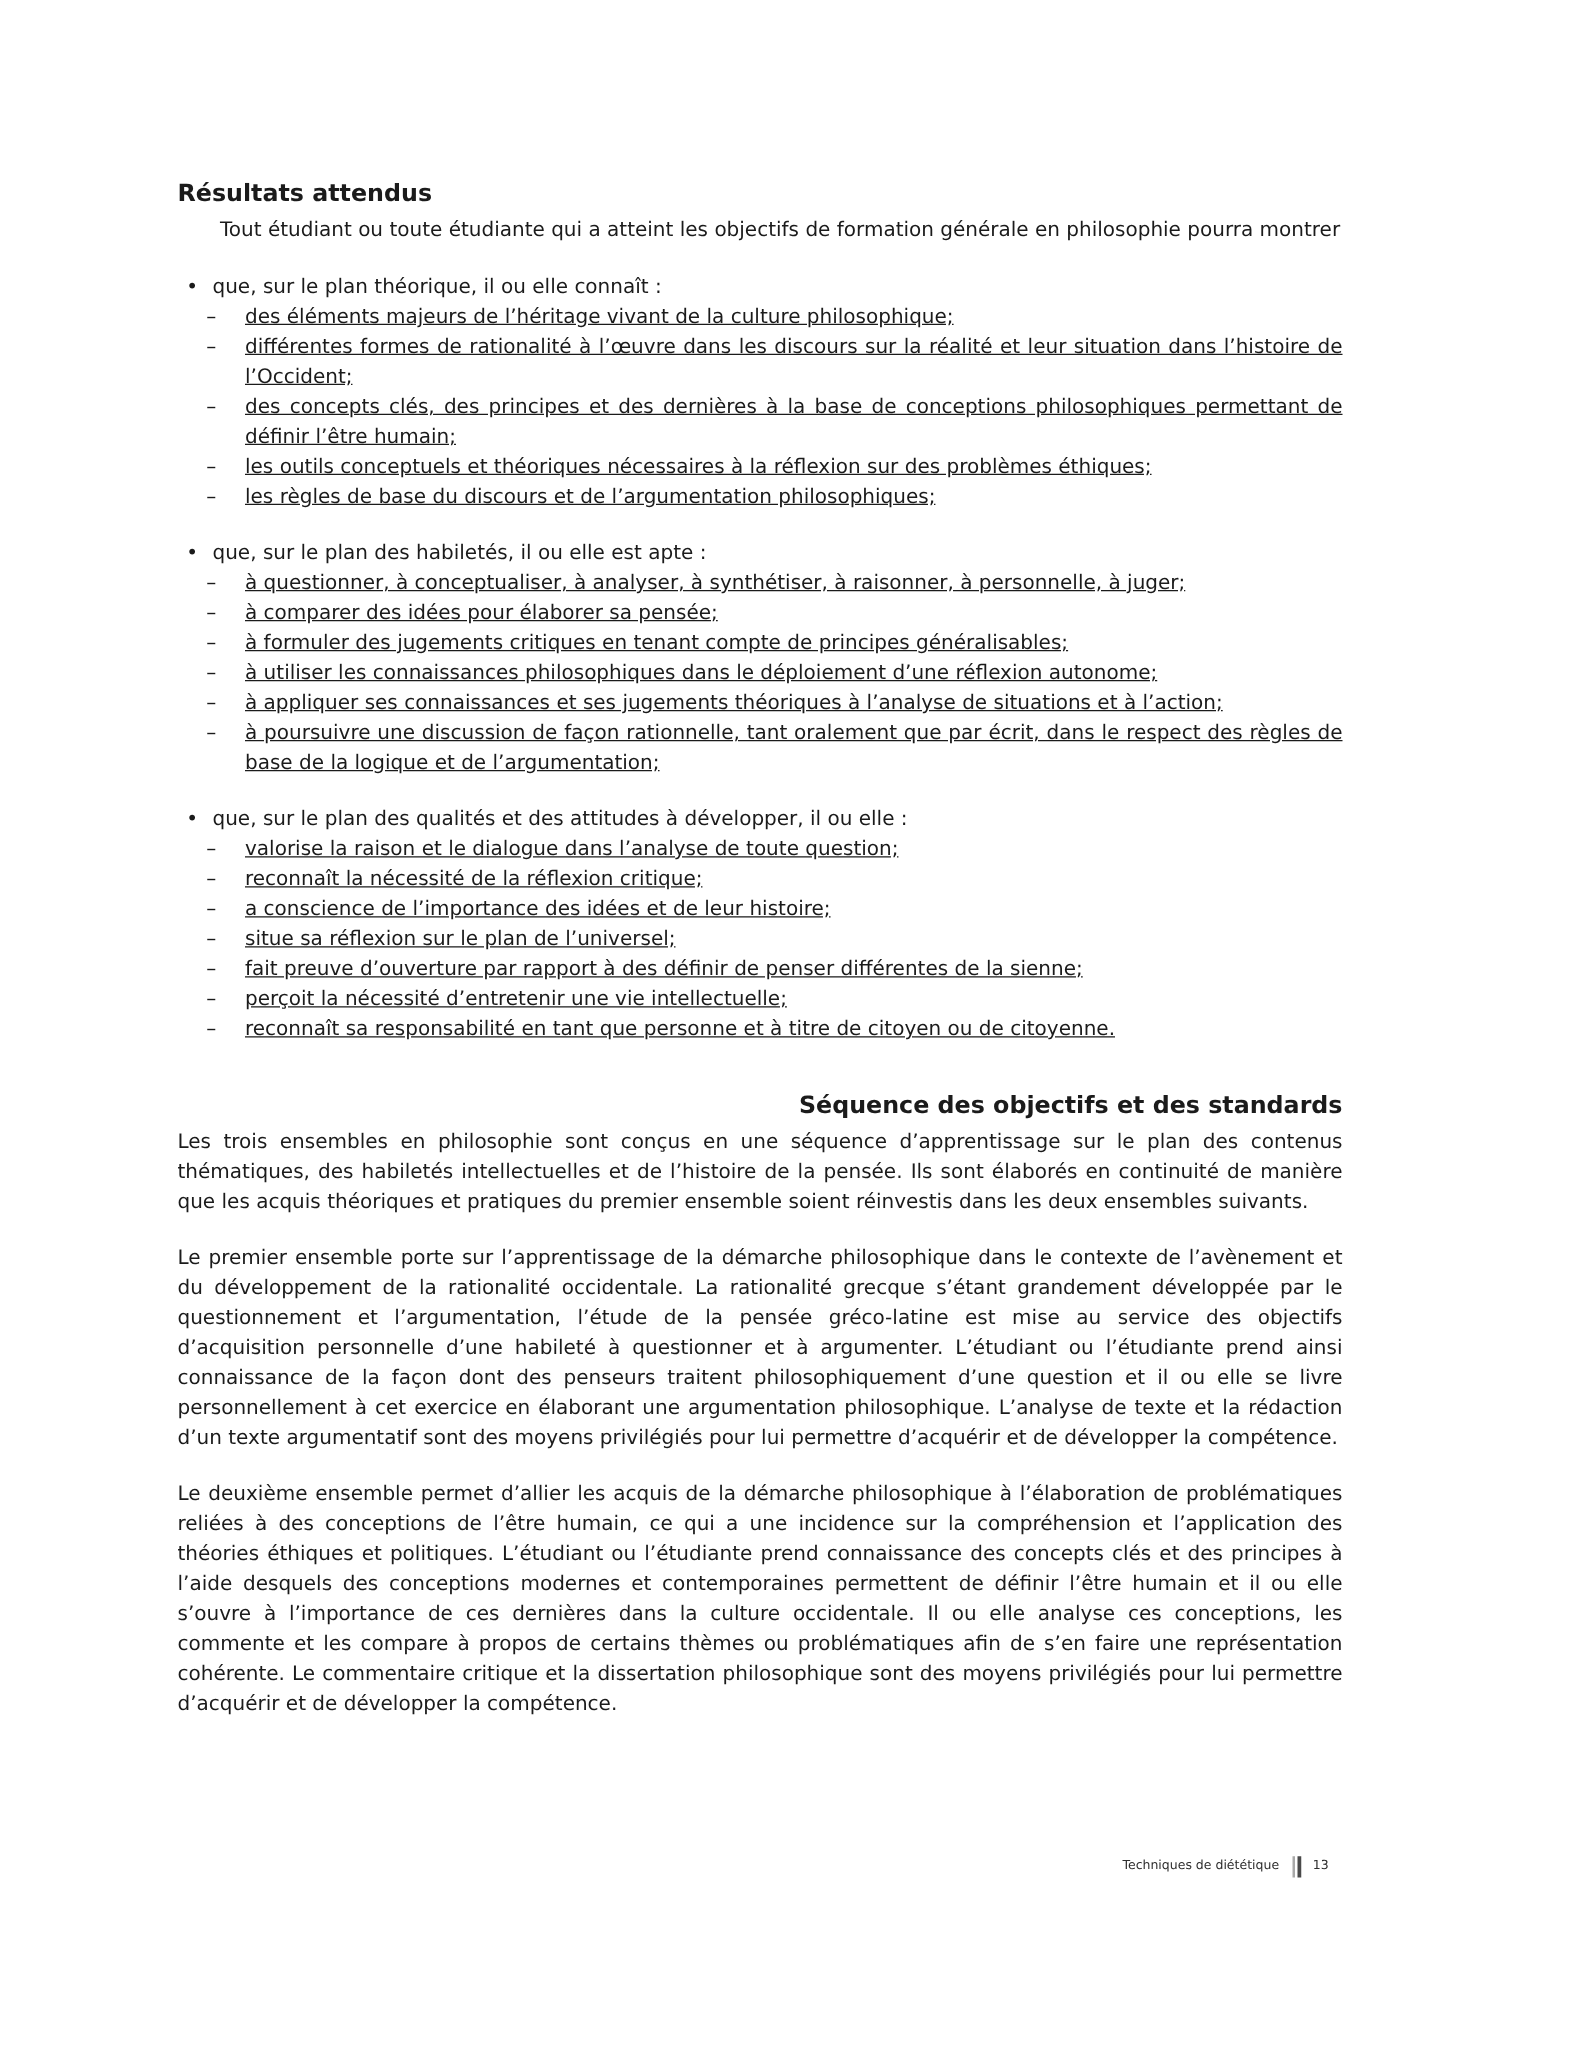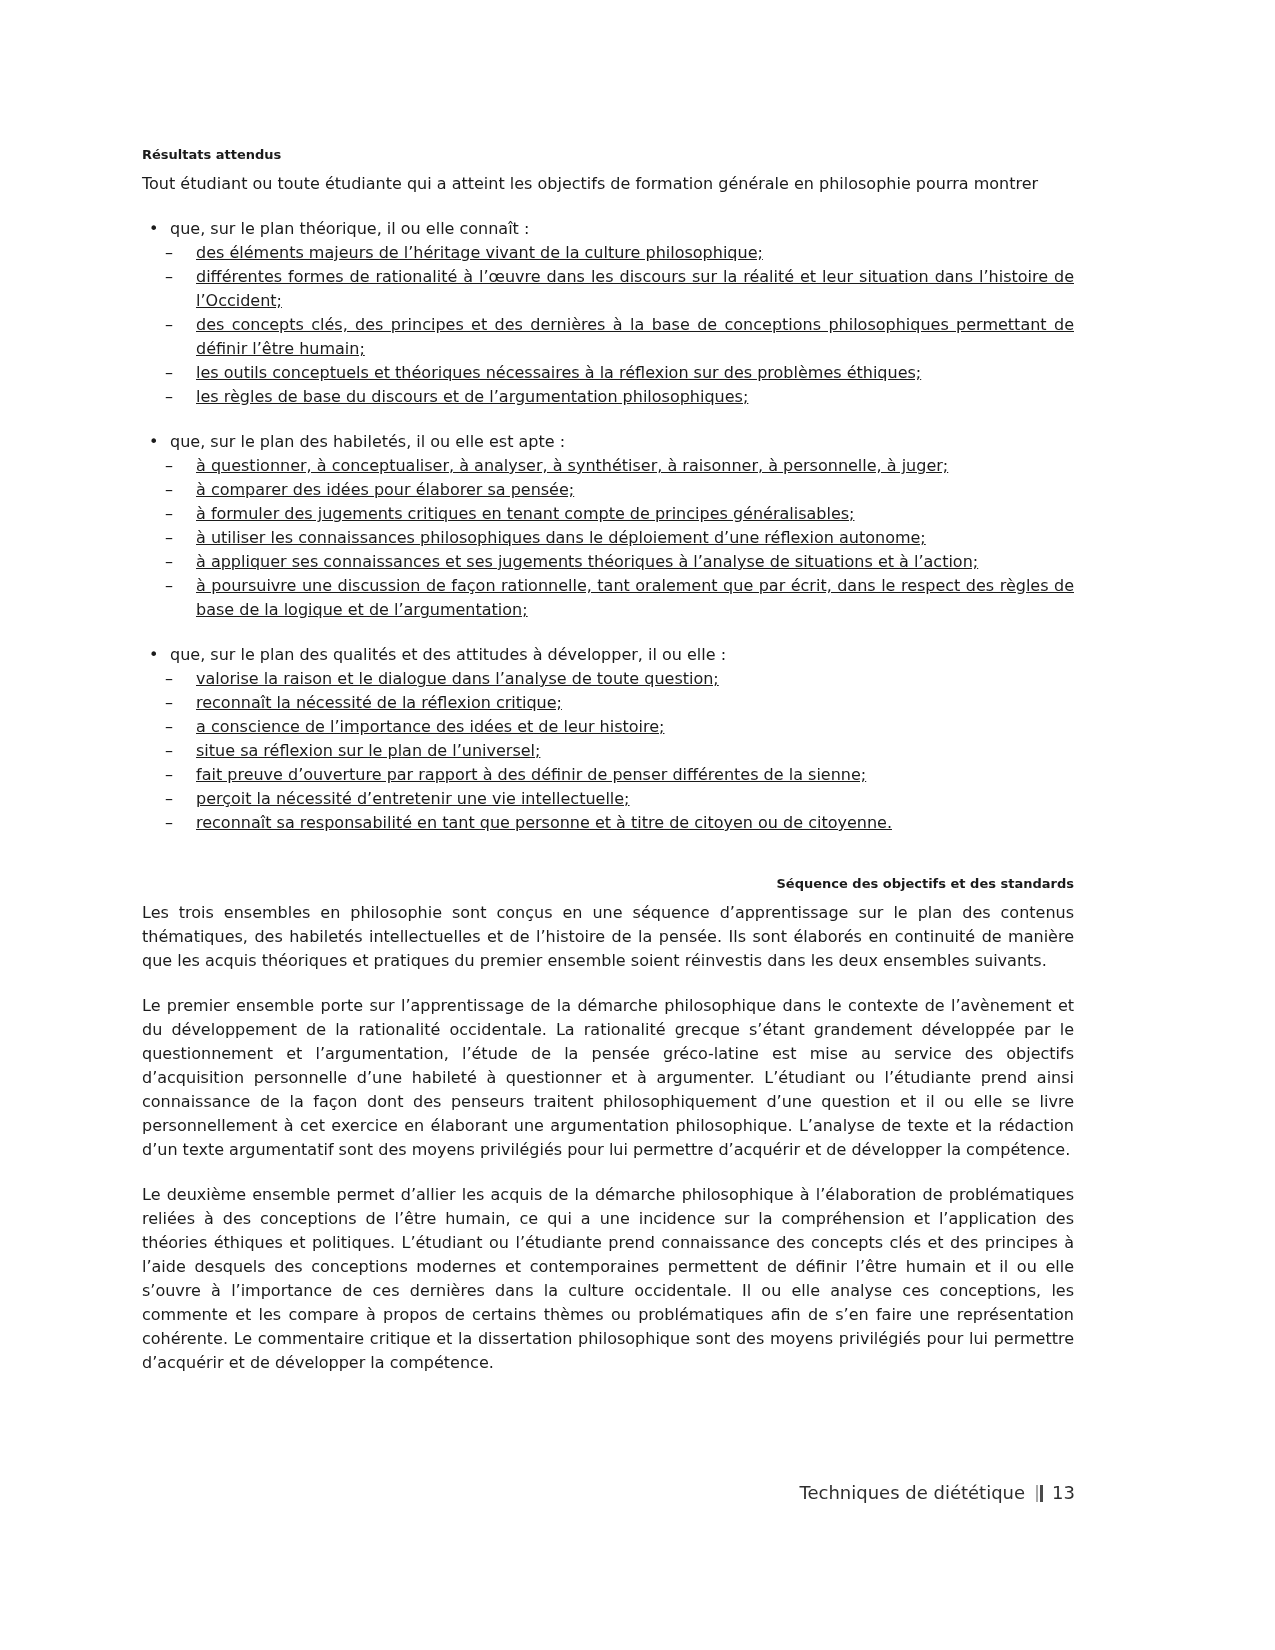--- a/index.html
+++ b/index.html
@@ -18,30 +18,30 @@
     line-height: 24px;
     overflow: hidden;
   }
   .content {
     position: absolute;
     left: 142px;
     top: 143px;
     width: 932px;
   }
   .h {
-    font-size: 13px;
+    font-size: 19px;
     font-weight: 700;
     line-height: 24px;
     margin: 0;
   }
   .para {
     margin: 0;
     text-align: justify;
   }
-  .intro { margin-top: 5px; }
+  .intro { margin-top: 5px; margin-left: 34px; }
   .group { margin-top: 21px; }
   .lead { display: flex; }
   .lead .marker {
     flex: 0 0 28px;
     padding-left: 7px;
     box-sizing: border-box;
   }
   .lead .lead-text { flex: 1; }
   .item { display: flex; }
   .item .marker {
@@ -53,24 +53,24 @@
     flex: 1;
     text-align: justify;
     text-decoration: underline;
   }
   .h2 { margin-top: 37px; text-align: right; }
   .h2 + .para { margin-top: 5px; }
   .gap { margin-top: 21px; }
   .footer {
     position: absolute;
     top: 1484px;
-    right: 200px;
+    right: 212px;
     display: flex;
     align-items: center;
-    font-size: 18px;
+    font-size: 10px;
     line-height: 18px;
     color: #2e2e2e;
     text-align: right;
   }
   .footer-bar {
     display: inline-block;
     height: 17px;
     width: 2px;
     border-left: 2px solid #a9a9a9;
     border-right: 3px solid #4a4a4a;

